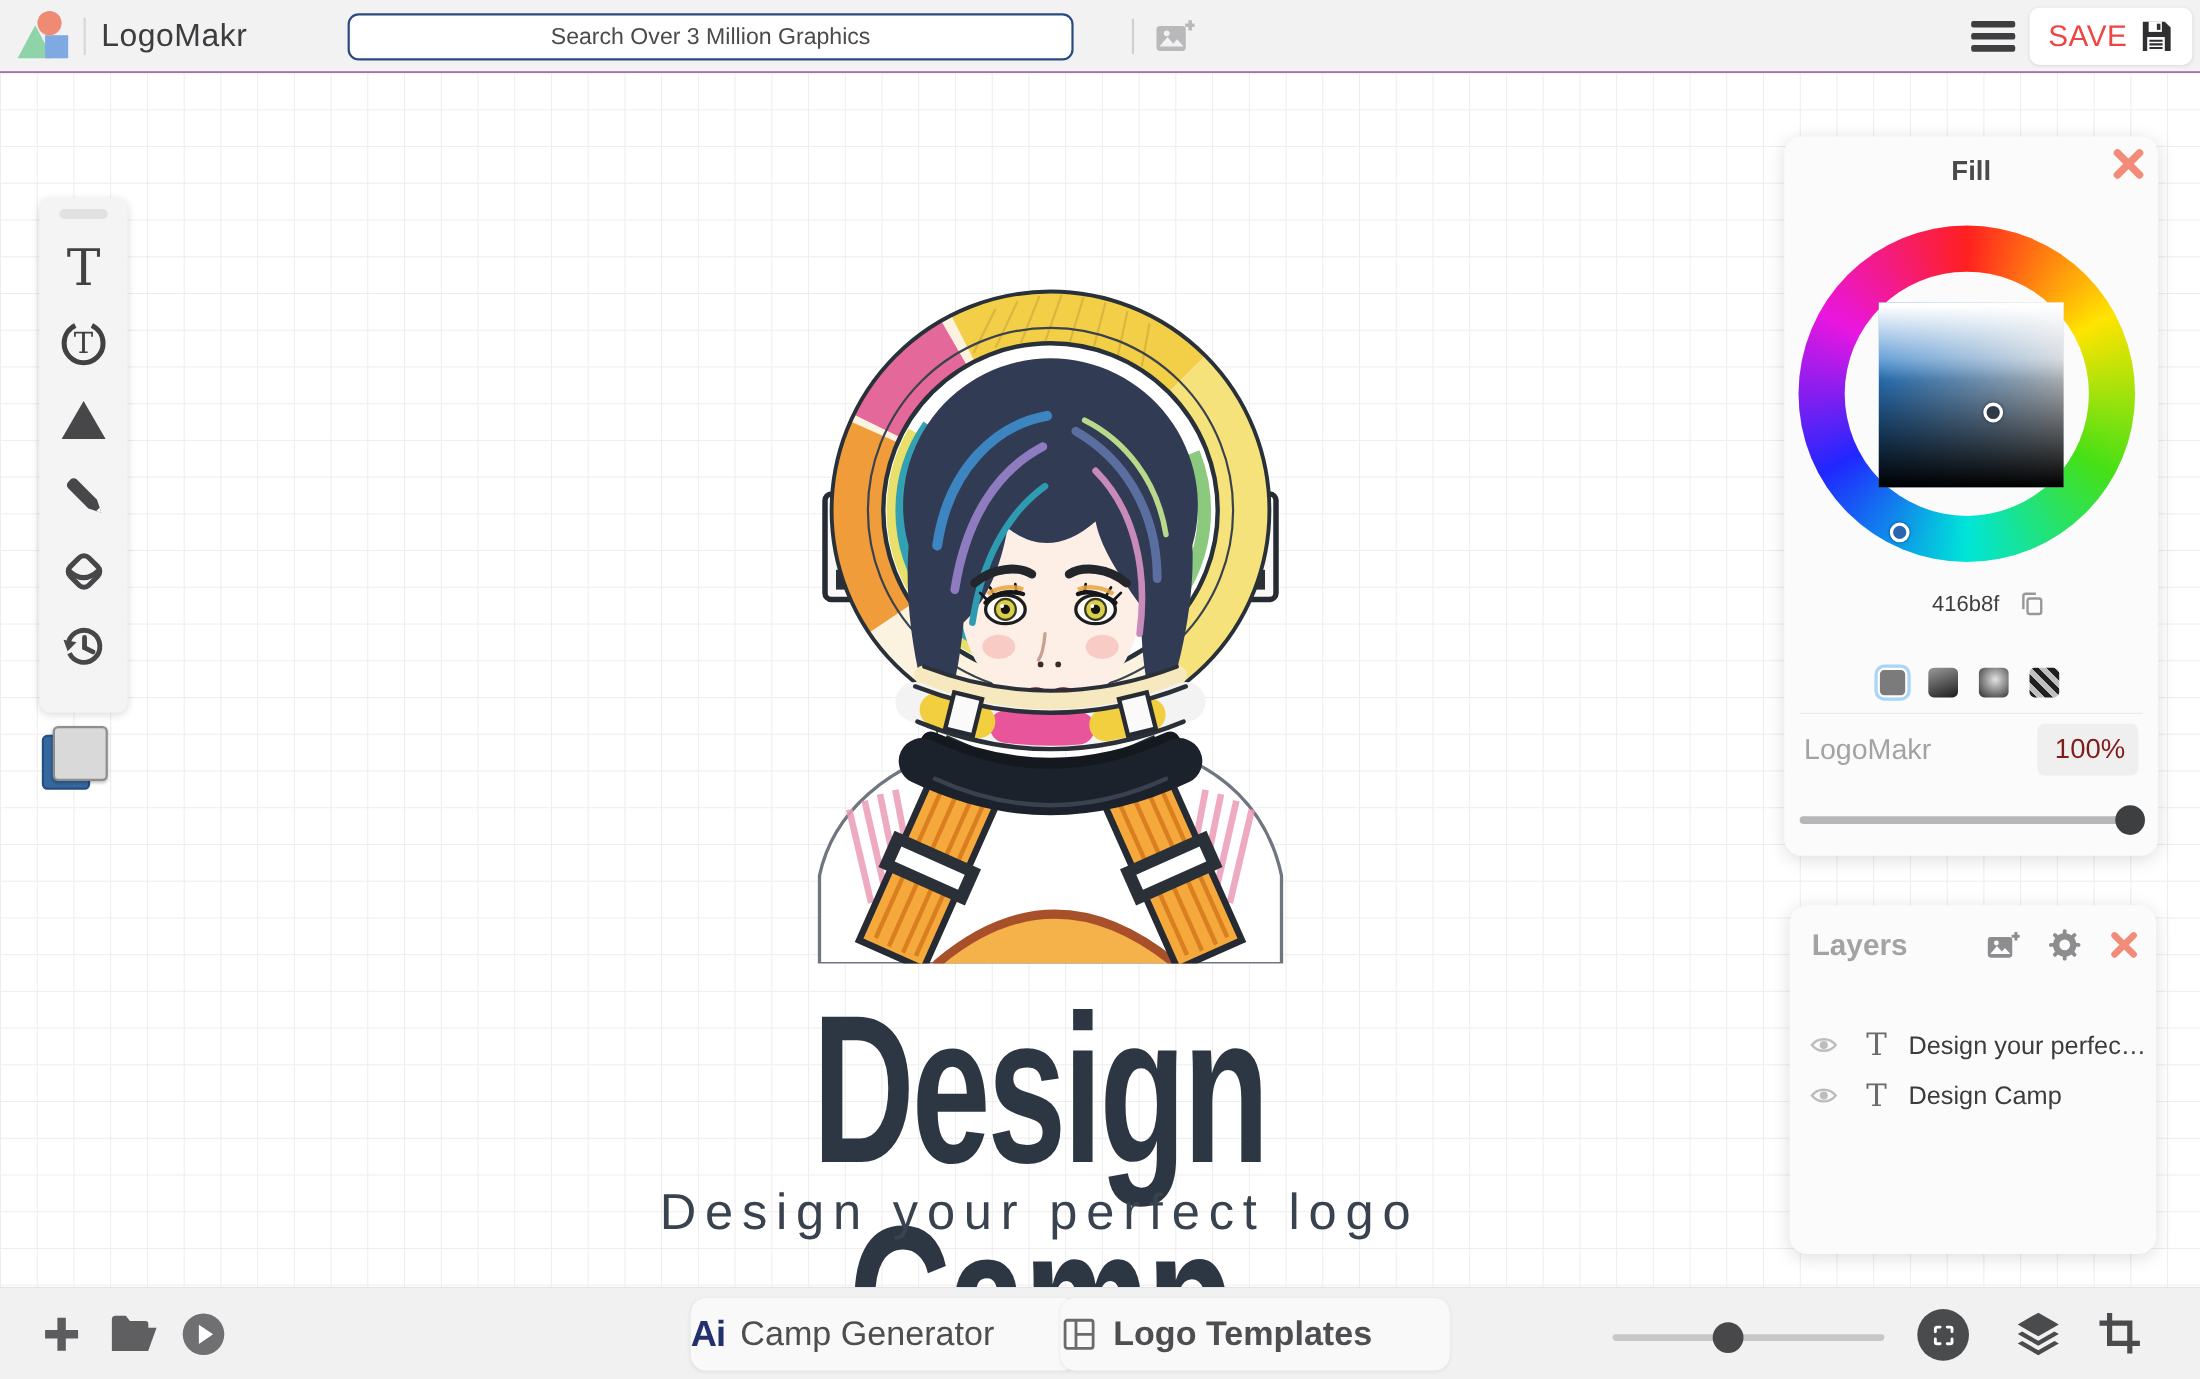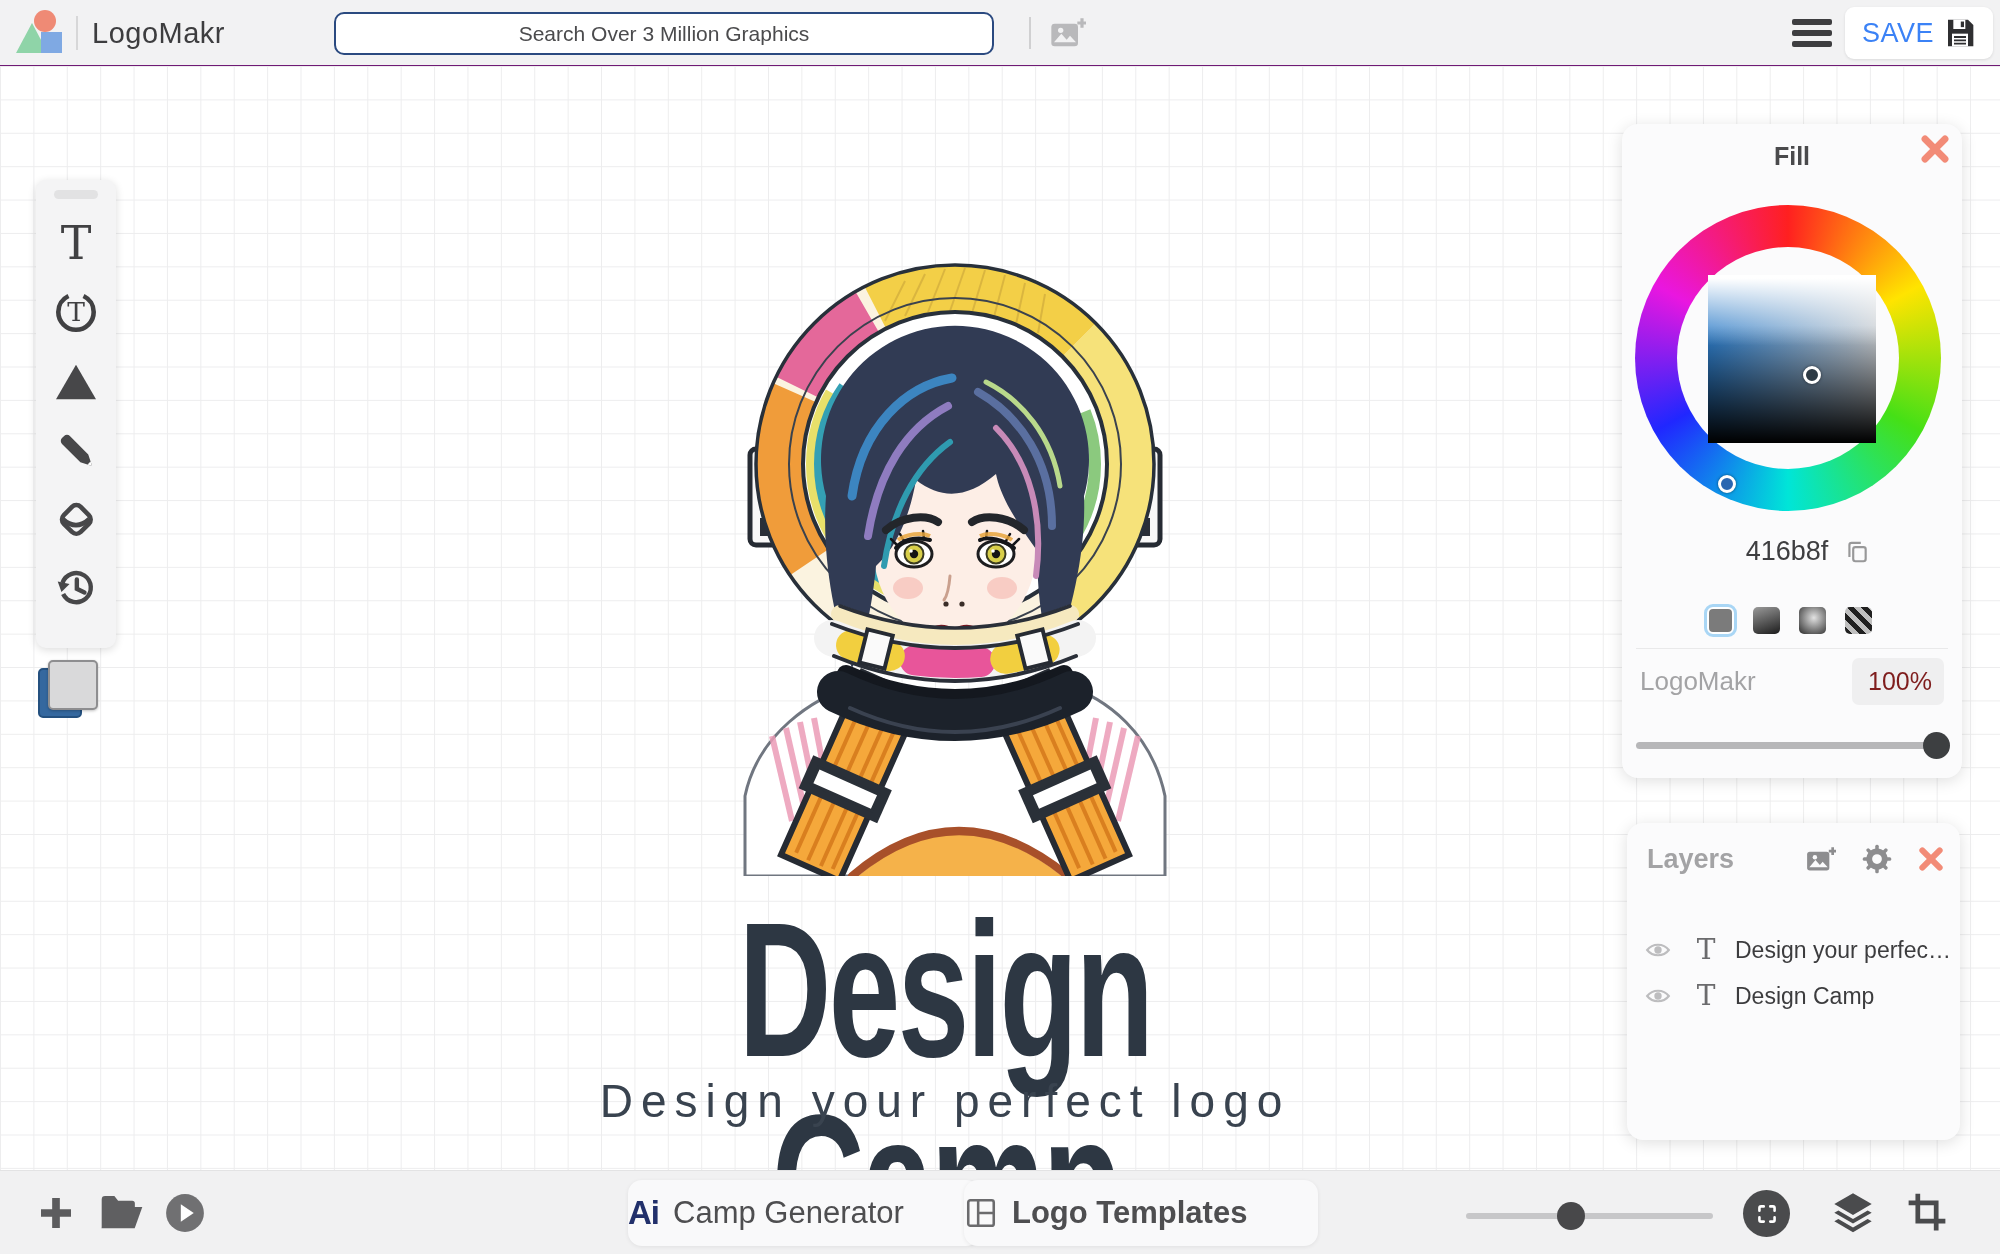--- a/index.html
+++ b/index.html
@@ -4,28 +4,28 @@
 <style>
   * { margin:0; padding:0; box-sizing:border-box; }
   html,body { width:2000px; height:1254px; font-family:"Liberation Sans", sans-serif; }
   #stage { position:relative; width:2000px; height:1254px; overflow:hidden; background:#ffffff; }
 
   
   .topbar { position:absolute; left:0; top:0; width:2000px; height:66px; background:#f2f2f3; border-bottom:1px solid #701a75; z-index:30; }
   .logo-mark { position:absolute; left:14px; top:9px; width:50px; height:48px; }
   .logo-divider { position:absolute; left:76px; top:16px; width:2px; height:34px; background:#d7d7d8; }
   .logo-text { position:absolute; left:92px; top:17px; font-size:29px; color:#3d3d3f; letter-spacing:.5px; }
-  .search-input { position:absolute; left:334px; top:12px; width:660px; height:43px; border:2.5px solid #2b4a80; border-radius:10px; background:#fff; font-size:21px; color:#4b4b4d; text-align:center; outline:none; font-family:"Liberation Sans", sans-serif; }
+  .search-input { position:absolute; left:316px; top:12px; width:660px; height:43px; border:2.5px solid #2b4a80; border-radius:10px; background:#fff; font-size:21px; color:#4b4b4d; text-align:center; outline:none; font-family:"Liberation Sans", sans-serif; }
   .search-input::placeholder { color:#4b4b4d; opacity:1; }
   .top-divider { position:absolute; left:1029px; top:17px; width:2px; height:32px; background:#d0d0d1; }
   .img-add-top { position:absolute; left:1050px; top:17px; width:36px; height:32px; }
   .hamburger { position:absolute; left:1792px; top:19px; width:40px; height:28px; display:flex; flex-direction:column; justify-content:space-between; cursor:pointer; }
   .hamburger i { display:block; height:6px; border-radius:2px; background:#3e3e40; }
   .save-btn { position:absolute; left:1845px; top:7px; width:148px; height:52px; background:#ffffff; border-radius:9px; box-shadow:0 1px 3px rgba(0,0,0,.10); display:flex; align-items:center; justify-content:center; gap:10px; cursor:pointer; }
-  .save-btn span { font-size:27px; color:#3b82f6; letter-spacing:.5px; }
+  .save-btn span { font-size:27px; color:#ef4444; letter-spacing:.5px; }
 
   
   .canvas { position:absolute; left:0; top:66px; width:2000px; height:1104px; background:#ffffff;
     background-image:linear-gradient(to right,#ededee 1px,transparent 1px),linear-gradient(to bottom,#ededee 1px,transparent 1px);
     background-size:33.4px 33.4px; }
   .artwork { position:absolute; left:700px; top:170px; width:510px; height:640px; }
   .logo-title { position:absolute; left:450px; top:828px; width:990px; text-align:center; font-size:192px; font-weight:700; color:#2d3743; line-height:1; letter-spacing:-4px; transform:scaleX(.67); }
   .logo-tagline { position:absolute; left:450px; top:1008px; width:990px; text-align:center; font-size:46px; color:#39434f; letter-spacing:8px; }
 
   
@@ -45,21 +45,21 @@
   .fill-title { position:absolute; left:0; top:18px; width:100%; text-align:center; font-size:25px; font-weight:700; color:#4a4a4c; }
   .wheel { position:absolute; left:13px; top:81px; width:306px; height:306px; border-radius:50%;
     background:conic-gradient(#ff2020,#ffe400 17%,#45e016 33%,#00e5d8 50%,#2027ff 67%,#e916e0 83%,#ff2020); }
   .wheel-hole { position:absolute; left:42px; top:42px; width:222px; height:222px; border-radius:50%; background:#fbfbfc; }
   .sv-square { position:absolute; left:86px; top:151px; width:168px; height:168px;
     background:linear-gradient(to bottom,rgba(255,255,255,1) 2%,rgba(255,255,255,0) 42%),
                linear-gradient(to bottom,rgba(0,0,0,0) 30%,#000 100%),
                linear-gradient(to right,#2e7dc9,#c9ced3); }
   .picker-dot { position:absolute; width:18px; height:18px; border-radius:50%; background:#2d3a45; border:3.5px solid #fff; box-shadow:0 0 3px rgba(0,0,0,.55); cursor:pointer; }
   .hex-row { position:absolute; left:0; top:412px; width:100%; display:flex; align-items:center; justify-content:center; gap:16px; }
-  .hex-value { font-size:27px; color:#3e3e40;margin-left:32px; }
+  .hex-value { font-size:20px; color:#3e3e40;margin-left:32px; }
   .swatch-row { position:absolute; left:85px; top:483px; display:flex; gap:19px; }
   .fswatch { width:27px; height:27px; border-radius:5px; cursor:pointer; }
   .fs-solid { background:#7b7b7b; border:2px solid #fff; outline:3px solid #a9d6f5; border-radius:6px; }
   .fs-linear { background:linear-gradient(160deg,#9a9a9a,#1c1c1c); }
   .fs-radial { background:radial-gradient(circle at 55% 40%,#e2e2e2,#2a2a2a); }
   .fs-pattern { background:repeating-linear-gradient(45deg,#202020 0 5px,#bfbfbf 5px 10px); }
   .fill-sep { position:absolute; left:14px; top:524px; width:312px; height:1px; background:#e9e9ea; }
   .opacity-label { position:absolute; left:18px; top:542px; font-size:26px; color:#a3a3a5; }
   .opacity-value { position:absolute; left:230px; top:534px; width:92px; height:47px; background:#efeff0; border-radius:7px; display:flex; align-items:center; justify-content:flex-end; padding-right:12px; font-size:25px; color:#7f1d1d; }
   .op-track { position:absolute; left:14px; top:618px; width:312px; height:7px; border-radius:4px; background:#b7b7b9; cursor:pointer; }

